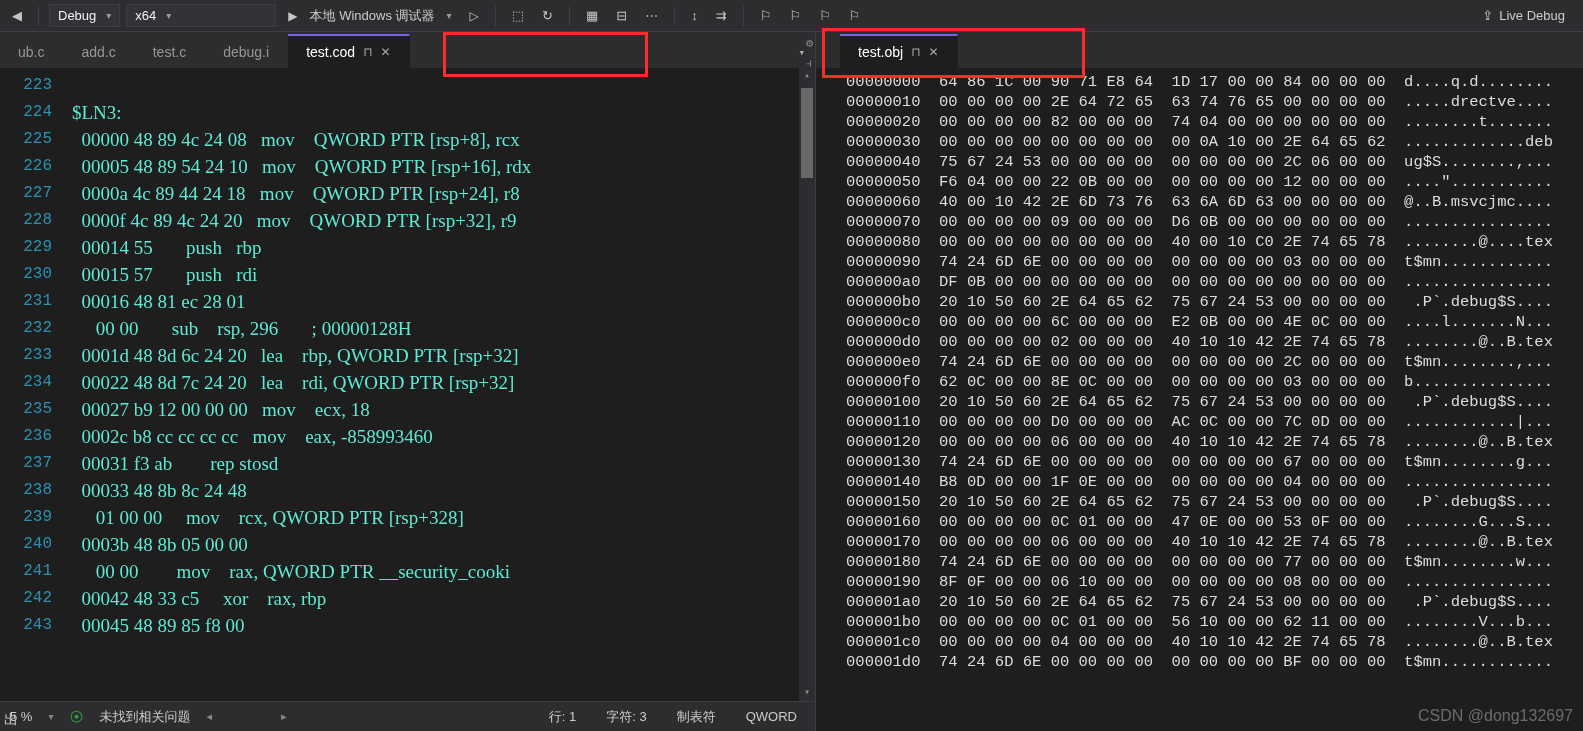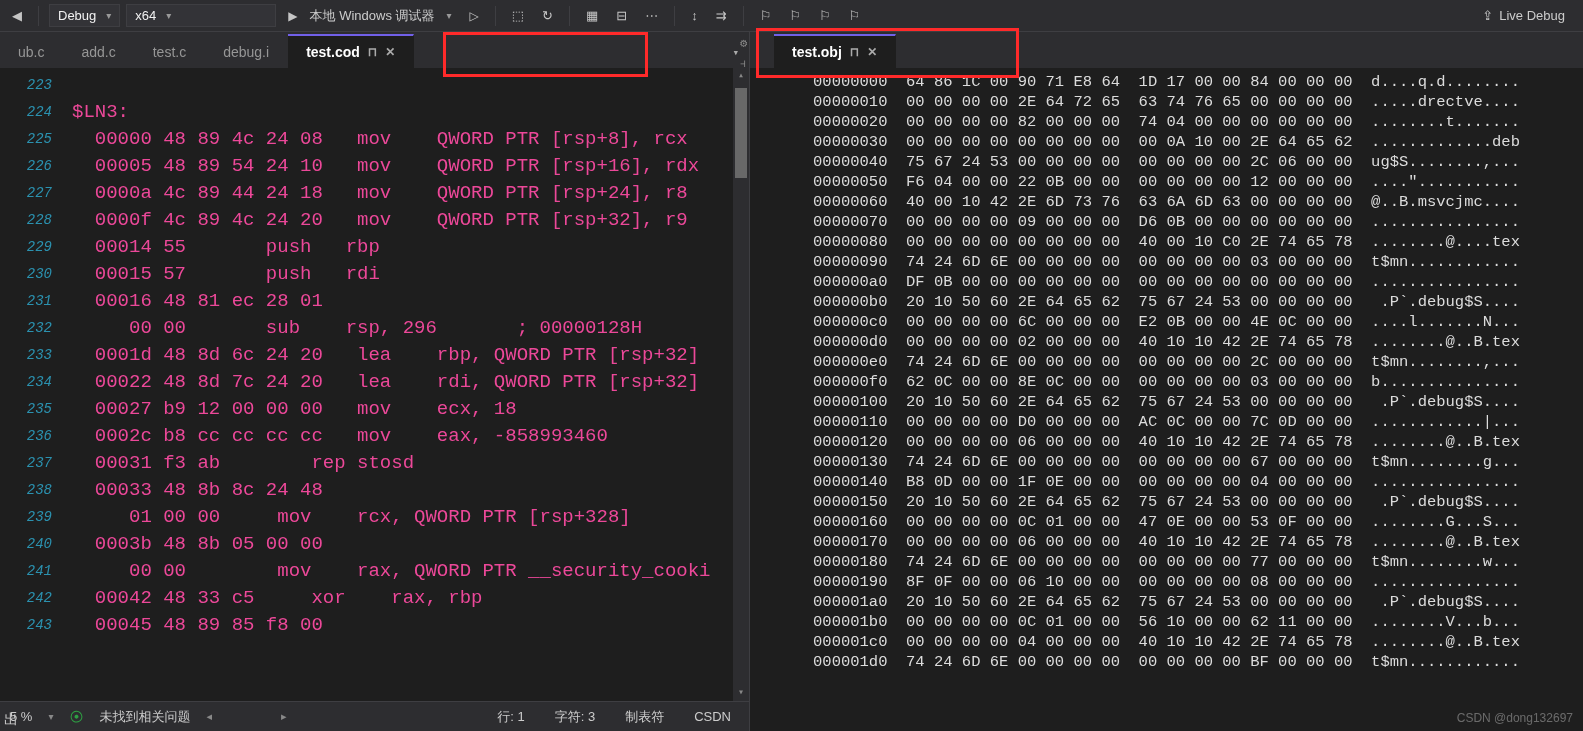--- a/index.html
+++ b/index.html
@@ -40,21 +40,21 @@
   .chev { font-size: 10px; color: #999; }
   .play { color: #4ec94e; font-size: 12px; }
   .tbtn { padding: 4px 6px; cursor: pointer; color: #c5c5c5; display:flex; align-items:center; }
   .live { margin-left: auto; display:flex; align-items:center; gap:6px; padding-right:12px; }
 
   .body-area {
     display: flex;
     height: calc(100% - 32px);
   }
   .panel-left {
-    width: 750px;
+    width: 816px;
     display: flex;
     flex-direction: column;
     border-right: 1px solid #3e3e42;
     position: relative;
   }
   .panel-right {
     flex: 1;
     display: flex;
     flex-direction: column;
     position: relative;
@@ -74,21 +74,21 @@
     font-size: 14px;
     display: flex;
     align-items: center;
     gap: 8px;
     cursor: pointer;
     border-right: 1px solid transparent;
   }
   .tab.active {
     background: #1e1e1e;
     color: #ffffff;
-    font-weight: 700;
+    font-weight: 400;
     border-top: 2px solid #7160e8;
     margin-top: -2px;
   }
   .tab .pin, .tab .close { font-size: 12px; color: #aaa; }
   .tabs .drop-end {
     margin-left: auto;
     padding: 6px 10px;
     color: #aaa;
     cursor: pointer;
     font-size: 11px;
@@ -101,33 +101,33 @@
     overflow: hidden;
     position: relative;
   }
   .gutter {
     width: 70px;
     background: #1e1e1e;
     color: #2b91af;
     text-align: right;
     padding-right: 18px;
     line-height: 27px;
-    font-size: 14px;
+    font-size: 16px;
     padding-top: 4px;
-    font-style: italic;
   }
   .code {
     flex: 1;
     white-space: pre;
     line-height: 27px;
     font-size: 19px;
     padding-top: 4px;
     padding-left: 2px;
-    color: #ec4899;
+    color: #5eead4;
     overflow: hidden;
+    font-family: Liberation Serif, serif;
   }
   .scrollbar-v {
     width: 16px;
     background: #2d2d30;
     position: relative;
   }
   .scroll-up, .scroll-down {
     height: 16px;
     text-align:center;
     font-size:10px;
@@ -180,21 +180,21 @@
     border: 3px solid #ff2a2a;
     pointer-events: none;
     z-index: 50;
   }
   .watermark {
     position: absolute;
     right: 10px;
     bottom: 6px;
     color: rgba(200,200,200,0.45);
     font-family: 'Segoe UI', sans-serif;
-    font-size: 12px;
+    font-size: 16px;
     z-index: 60;
   }
   .bottom-fragment {
     position:absolute;
     left:4px;
     bottom:2px;
     color:#cccccc;
     font-family:'Segoe UI',sans-serif;
     font-size:14px;
   }
@@ -330,21 +330,21 @@
       <span>未找到相关问题</span>
       <div class="scroll-h">
         <span class="sb-btn">◂</span>
         <span style="flex:1"></span>
         <span class="sb-btn">▸</span>
       </div>
       <div class="right">
         <span class="cell">行: 1</span>
         <span class="cell">字符: 3</span>
         <span class="cell">制表符</span>
-        <span class="cell">CSDN</span>
+        <span class="cell">QWORD</span>
       </div>
     </div>
     <div class="red-box" style="left:443px; top:0px; width:205px; height:45px;"></div>
   </div>
 
   <div class="panel-right">
     <div class="splitter-icons">
       <span>⚙</span>
       <span>⫞</span>
     </div>

